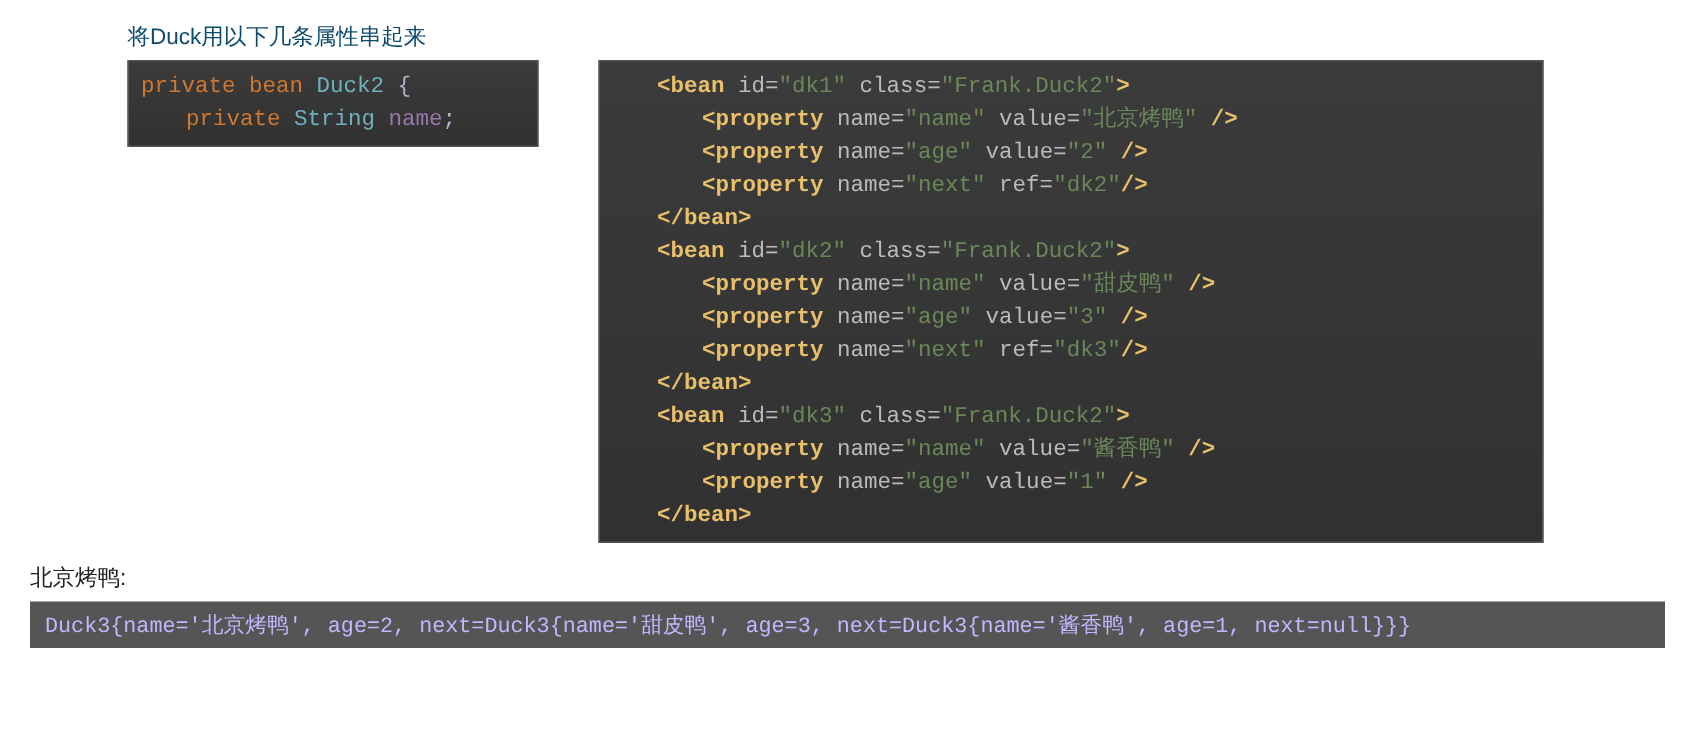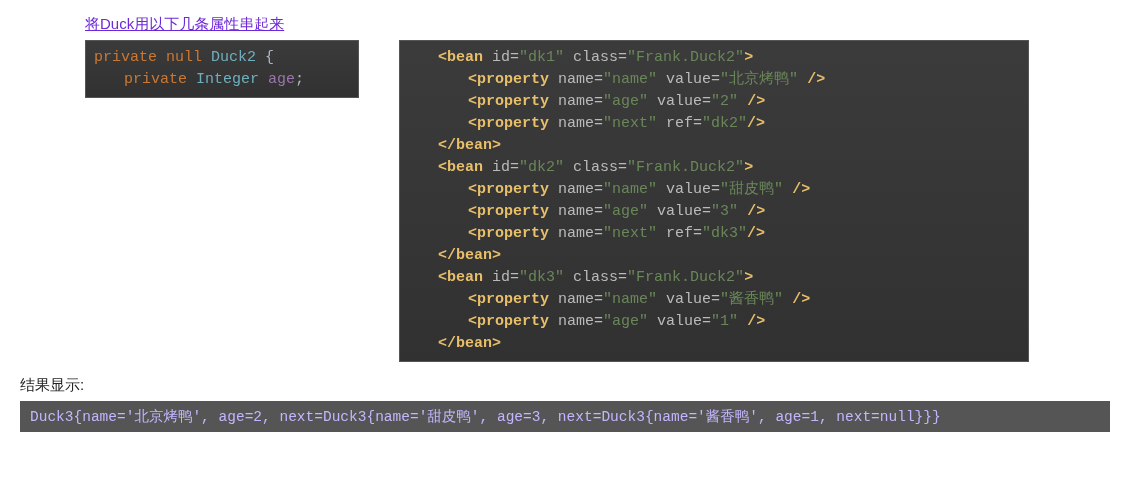--- a/index.html
+++ b/index.html
@@ -5,23 +5,22 @@
   body {
     margin: 0;
     padding: 15px 20px;
     background: #ffffff;
     font-family: "Microsoft YaHei", -apple-system, sans-serif;
     width: 1130px;
     box-sizing: border-box;
   }
   .heading {
     font-size: 15px;
-    color: #6d28d9;
+    color: #0c4a6e;
     margin: 0 0 6px 65px;
-    text-decoration: underline;
   }
   .row {
     display: flex;
     align-items: flex-start;
     gap: 40px;
     margin-left: 65px;
   }
   .code-box {
     background: #3a3a3a;
     background-image: linear-gradient(rgba(60,60,60,0.5), rgba(40,40,40,0.5));
@@ -71,22 +70,22 @@
   }
 </style>
 </head>
 <body>
 
 <div class="heading">将Duck用以下几条属性串起来</div>
 
 <div class="row">
 
   <div class="code-box java-box">
-    <span class="line"><span class="kw-public">private</span> <span class="kw-class">null</span> <span class="type">Duck2</span> <span class="brace">{</span></span>
-    <span class="line indent1"><span class="kw-private">private</span> <span class="type">Integer</span> <span class="ident">age</span><span class="brace">;</span></span>
+    <span class="line"><span class="kw-public">private</span> <span class="kw-class">bean</span> <span class="type">Duck2</span> <span class="brace">{</span></span>
+    <span class="line indent1"><span class="kw-private">private</span> <span class="type">String</span> <span class="ident">name</span><span class="brace">;</span></span>
   </div>
 
   <div class="code-box xml-box">
     <span class="line indent1"><span class="tag">&lt;bean</span> <span class="attr">id=</span><span class="str">"dk1"</span> <span class="attr">class=</span><span class="str">"Frank.Duck2"</span><span class="tag">&gt;</span></span>
     <span class="line indent2"><span class="tag">&lt;property</span> <span class="attr">name=</span><span class="str">"name"</span> <span class="attr">value=</span><span class="str">"北京烤鸭"</span> <span class="tag">/&gt;</span></span>
     <span class="line indent2"><span class="tag">&lt;property</span> <span class="attr">name=</span><span class="str">"age"</span> <span class="attr">value=</span><span class="str">"2"</span> <span class="tag">/&gt;</span></span>
     <span class="line indent2"><span class="tag">&lt;property</span> <span class="attr">name=</span><span class="str">"next"</span> <span class="attr">ref=</span><span class="str">"dk2"</span><span class="tag">/&gt;</span></span>
     <span class="line indent1"><span class="tag">&lt;/bean&gt;</span></span>
     <span class="line indent1"><span class="tag">&lt;bean</span> <span class="attr">id=</span><span class="str">"dk2"</span> <span class="attr">class=</span><span class="str">"Frank.Duck2"</span><span class="tag">&gt;</span></span>
     <span class="line indent2"><span class="tag">&lt;property</span> <span class="attr">name=</span><span class="str">"name"</span> <span class="attr">value=</span><span class="str">"甜皮鸭"</span> <span class="tag">/&gt;</span></span>
@@ -94,14 +93,14 @@
     <span class="line indent2"><span class="tag">&lt;property</span> <span class="attr">name=</span><span class="str">"next"</span> <span class="attr">ref=</span><span class="str">"dk3"</span><span class="tag">/&gt;</span></span>
     <span class="line indent1"><span class="tag">&lt;/bean&gt;</span></span>
     <span class="line indent1"><span class="tag">&lt;bean</span> <span class="attr">id=</span><span class="str">"dk3"</span> <span class="attr">class=</span><span class="str">"Frank.Duck2"</span><span class="tag">&gt;</span></span>
     <span class="line indent2"><span class="tag">&lt;property</span> <span class="attr">name=</span><span class="str">"name"</span> <span class="attr">value=</span><span class="str">"酱香鸭"</span> <span class="tag">/&gt;</span></span>
     <span class="line indent2"><span class="tag">&lt;property</span> <span class="attr">name=</span><span class="str">"age"</span> <span class="attr">value=</span><span class="str">"1"</span> <span class="tag">/&gt;</span></span>
     <span class="line indent1"><span class="tag">&lt;/bean&gt;</span></span>
   </div>
 
 </div>
 
-<div class="result-label">结果显示:</div>
+<div class="result-label">北京烤鸭:</div>
 <div class="result-bar">Duck3{name='北京烤鸭', age=2, next=Duck3{name='甜皮鸭', age=3, next=Duck3{name='酱香鸭', age=1, next=null}}}</div>
 
 </body></html>

